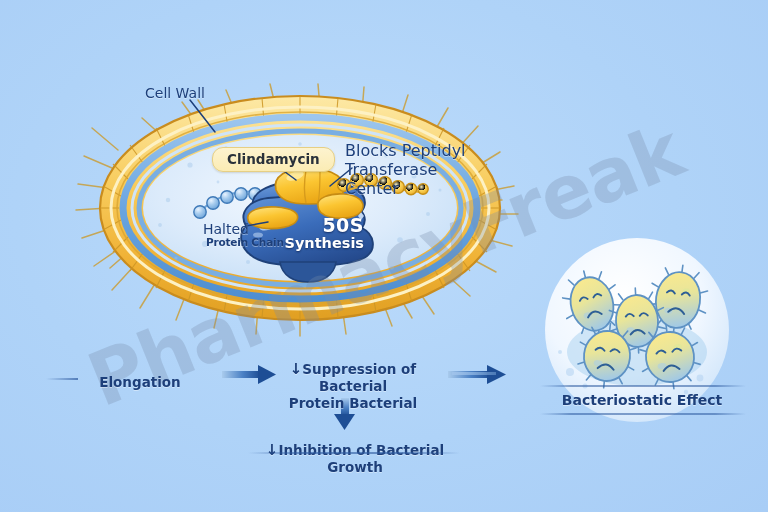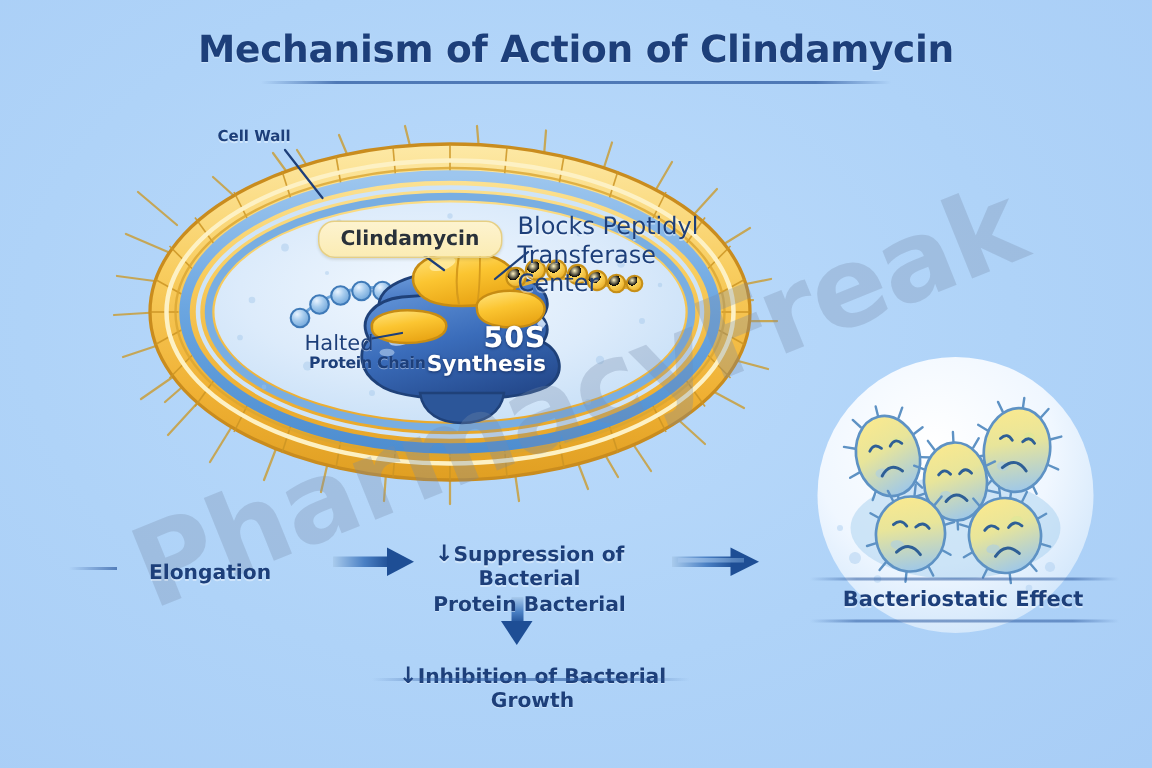--- a/index.html
+++ b/index.html
@@ -57,21 +57,21 @@
   
   .lbl {
     position: absolute;
     font-family: "DejaVu Sans", sans-serif;
     color: #1d3f7a;
     font-weight: bold;
     line-height: 1.12;
     text-shadow: 0 1px 0 rgba(255,255,255,0.4);
     white-space: nowrap;
   }
-  #lbl-cellwall { left: 145px; top: 86px; font-size: 10px; font-weight: bold; }
+  #lbl-cellwall { left: 145px; top: 86px; font-size: 14px; font-weight: normal; }
   #lbl-blocks   { left: 345px; top: 141px; font-size: 16px; text-align: left; line-height: 1.2; white-space: normal; width: 130px; font-weight: normal;}
   #lbl-halted   { left: 186px; top: 222px; font-size: 14px; font-weight: normal; text-align: center; width: 80px; line-height: 1.05;}
   #lbl-halted small { display:block; font-size: 10.5px; font-weight: bold; letter-spacing: -0.2px; margin-left: 20px;}
 
   #pill-clindamycin {
     position: absolute; left: 212px; top: 147px;
     padding: 3px 14px 4px 14px;
     background: linear-gradient(to bottom, #fdf3cf 0%, #fbecb4 100%);
     border: 1px solid #e6cf84;
     border-radius: 11px;
@@ -140,24 +140,20 @@
   #bs-rule-bot {
     position: absolute; left: 540px; top: 413px; width: 206px; height: 2px;
     background: linear-gradient(to right, rgba(45,90,160,0) 0%, rgba(45,90,160,0.55) 15%, rgba(45,90,160,0.55) 85%, rgba(45,90,160,0) 100%);
   }
 </style>
 </head>
 <body>
 
 <div id="stage">
 
-  <div id="title-block">
-    <div id="title-text">Mechanism of Action of Clindamycin</div>
-    <div id="title-rule"></div>
-  </div>
 
   <svg id="art" viewBox="0 0 768 512">
     <defs>
 
       <linearGradient id="wallGrad" x1="0" y1="0" x2="0" y2="1">
         <stop offset="0%" stop-color="#fde9a6"></stop>
         <stop offset="38%" stop-color="#f8cd5f"></stop>
         <stop offset="75%" stop-color="#efb033"></stop>
         <stop offset="100%" stop-color="#e09f22"></stop>
       </linearGradient>

